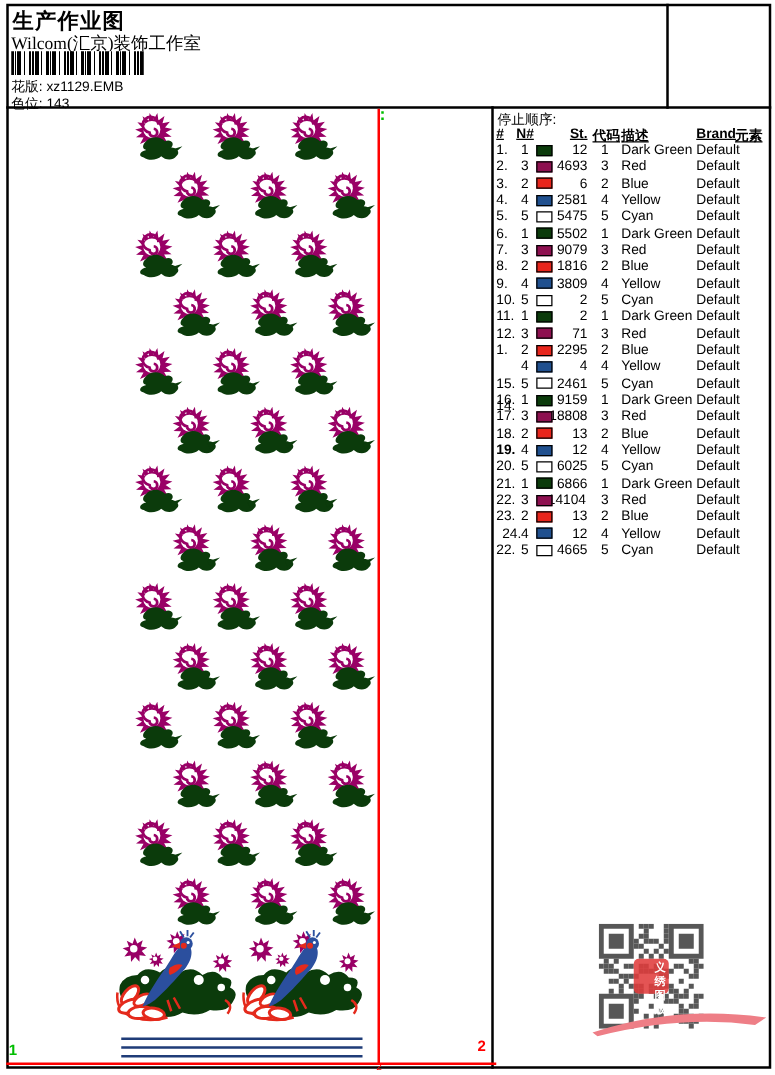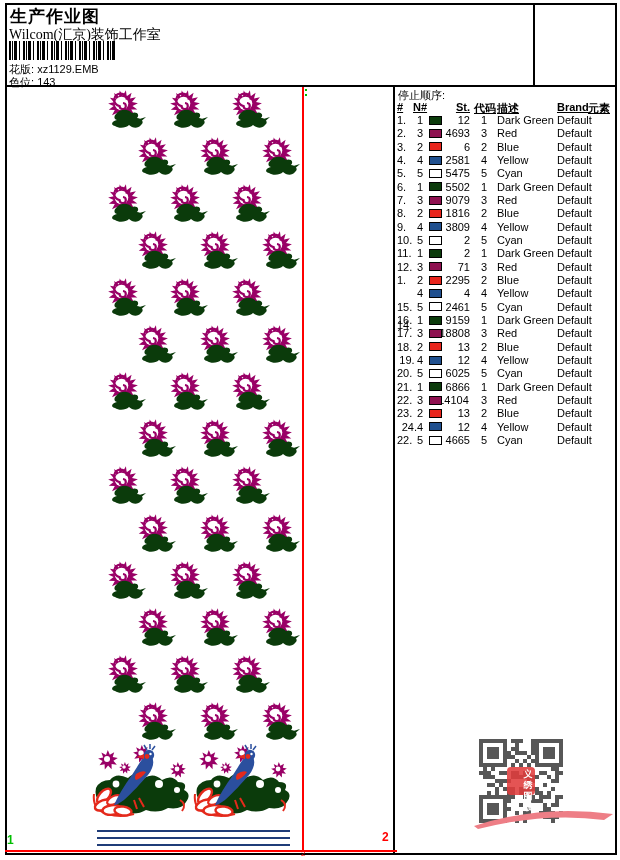--- a/index.html
+++ b/index.html
@@ -421,21 +421,21 @@
       <span class="cell" style="left: 588px; top: 327.44px; width: 26px; text-align: left;"></span>
       <span class="swatch" style="left: 429px; top: 328.94px; background: rgb(142, 16, 80);"></span>
       <span class="cell" style="left: 397px; top: 340.78px; width: 20px; text-align: left;">18.</span>
       <span class="cell" style="left: 411px; top: 340.78px; width: 12px; text-align: right;">2</span>
       <span class="cell" style="left: 437px; top: 340.78px; width: 33px; text-align: right;">13</span>
       <span class="cell" style="left: 468px; top: 340.78px; width: 19px; text-align: right;">2</span>
       <span class="cell" style="left: 497px; top: 340.78px; width: 60px; text-align: left;">Blue</span>
       <span class="cell" style="left: 557px; top: 340.78px; width: 40px; text-align: left;">Default</span>
       <span class="cell" style="left: 588px; top: 340.78px; width: 26px; text-align: left;"></span>
       <span class="swatch" style="left: 429px; top: 342.28px; background: rgb(232, 37, 28);"></span>
-      <span class="cell" style="left: 397px; top: 354.12px; width: 20px; text-align: center;">19.</span>
+      <span class="cell" style="left: 397px; top: 354.12px; width: 20px; text-align: left; font-weight: bold;">19.</span>
       <span class="cell" style="left: 411px; top: 354.12px; width: 12px; text-align: right;">4</span>
       <span class="cell" style="left: 437px; top: 354.12px; width: 33px; text-align: right;">12</span>
       <span class="cell" style="left: 468px; top: 354.12px; width: 19px; text-align: right;">4</span>
       <span class="cell" style="left: 497px; top: 354.12px; width: 60px; text-align: left;">Yellow</span>
       <span class="cell" style="left: 557px; top: 354.12px; width: 40px; text-align: left;">Default</span>
       <span class="cell" style="left: 588px; top: 354.12px; width: 26px; text-align: left;"></span>
       <span class="swatch" style="left: 429px; top: 355.62px; background: rgb(32, 80, 143);"></span>
       <span class="cell" style="left: 397px; top: 367.46px; width: 20px; text-align: left;">20.</span>
       <span class="cell" style="left: 411px; top: 367.46px; width: 12px; text-align: right;">5</span>
       <span class="cell" style="left: 437px; top: 367.46px; width: 33px; text-align: right;">6025</span>

